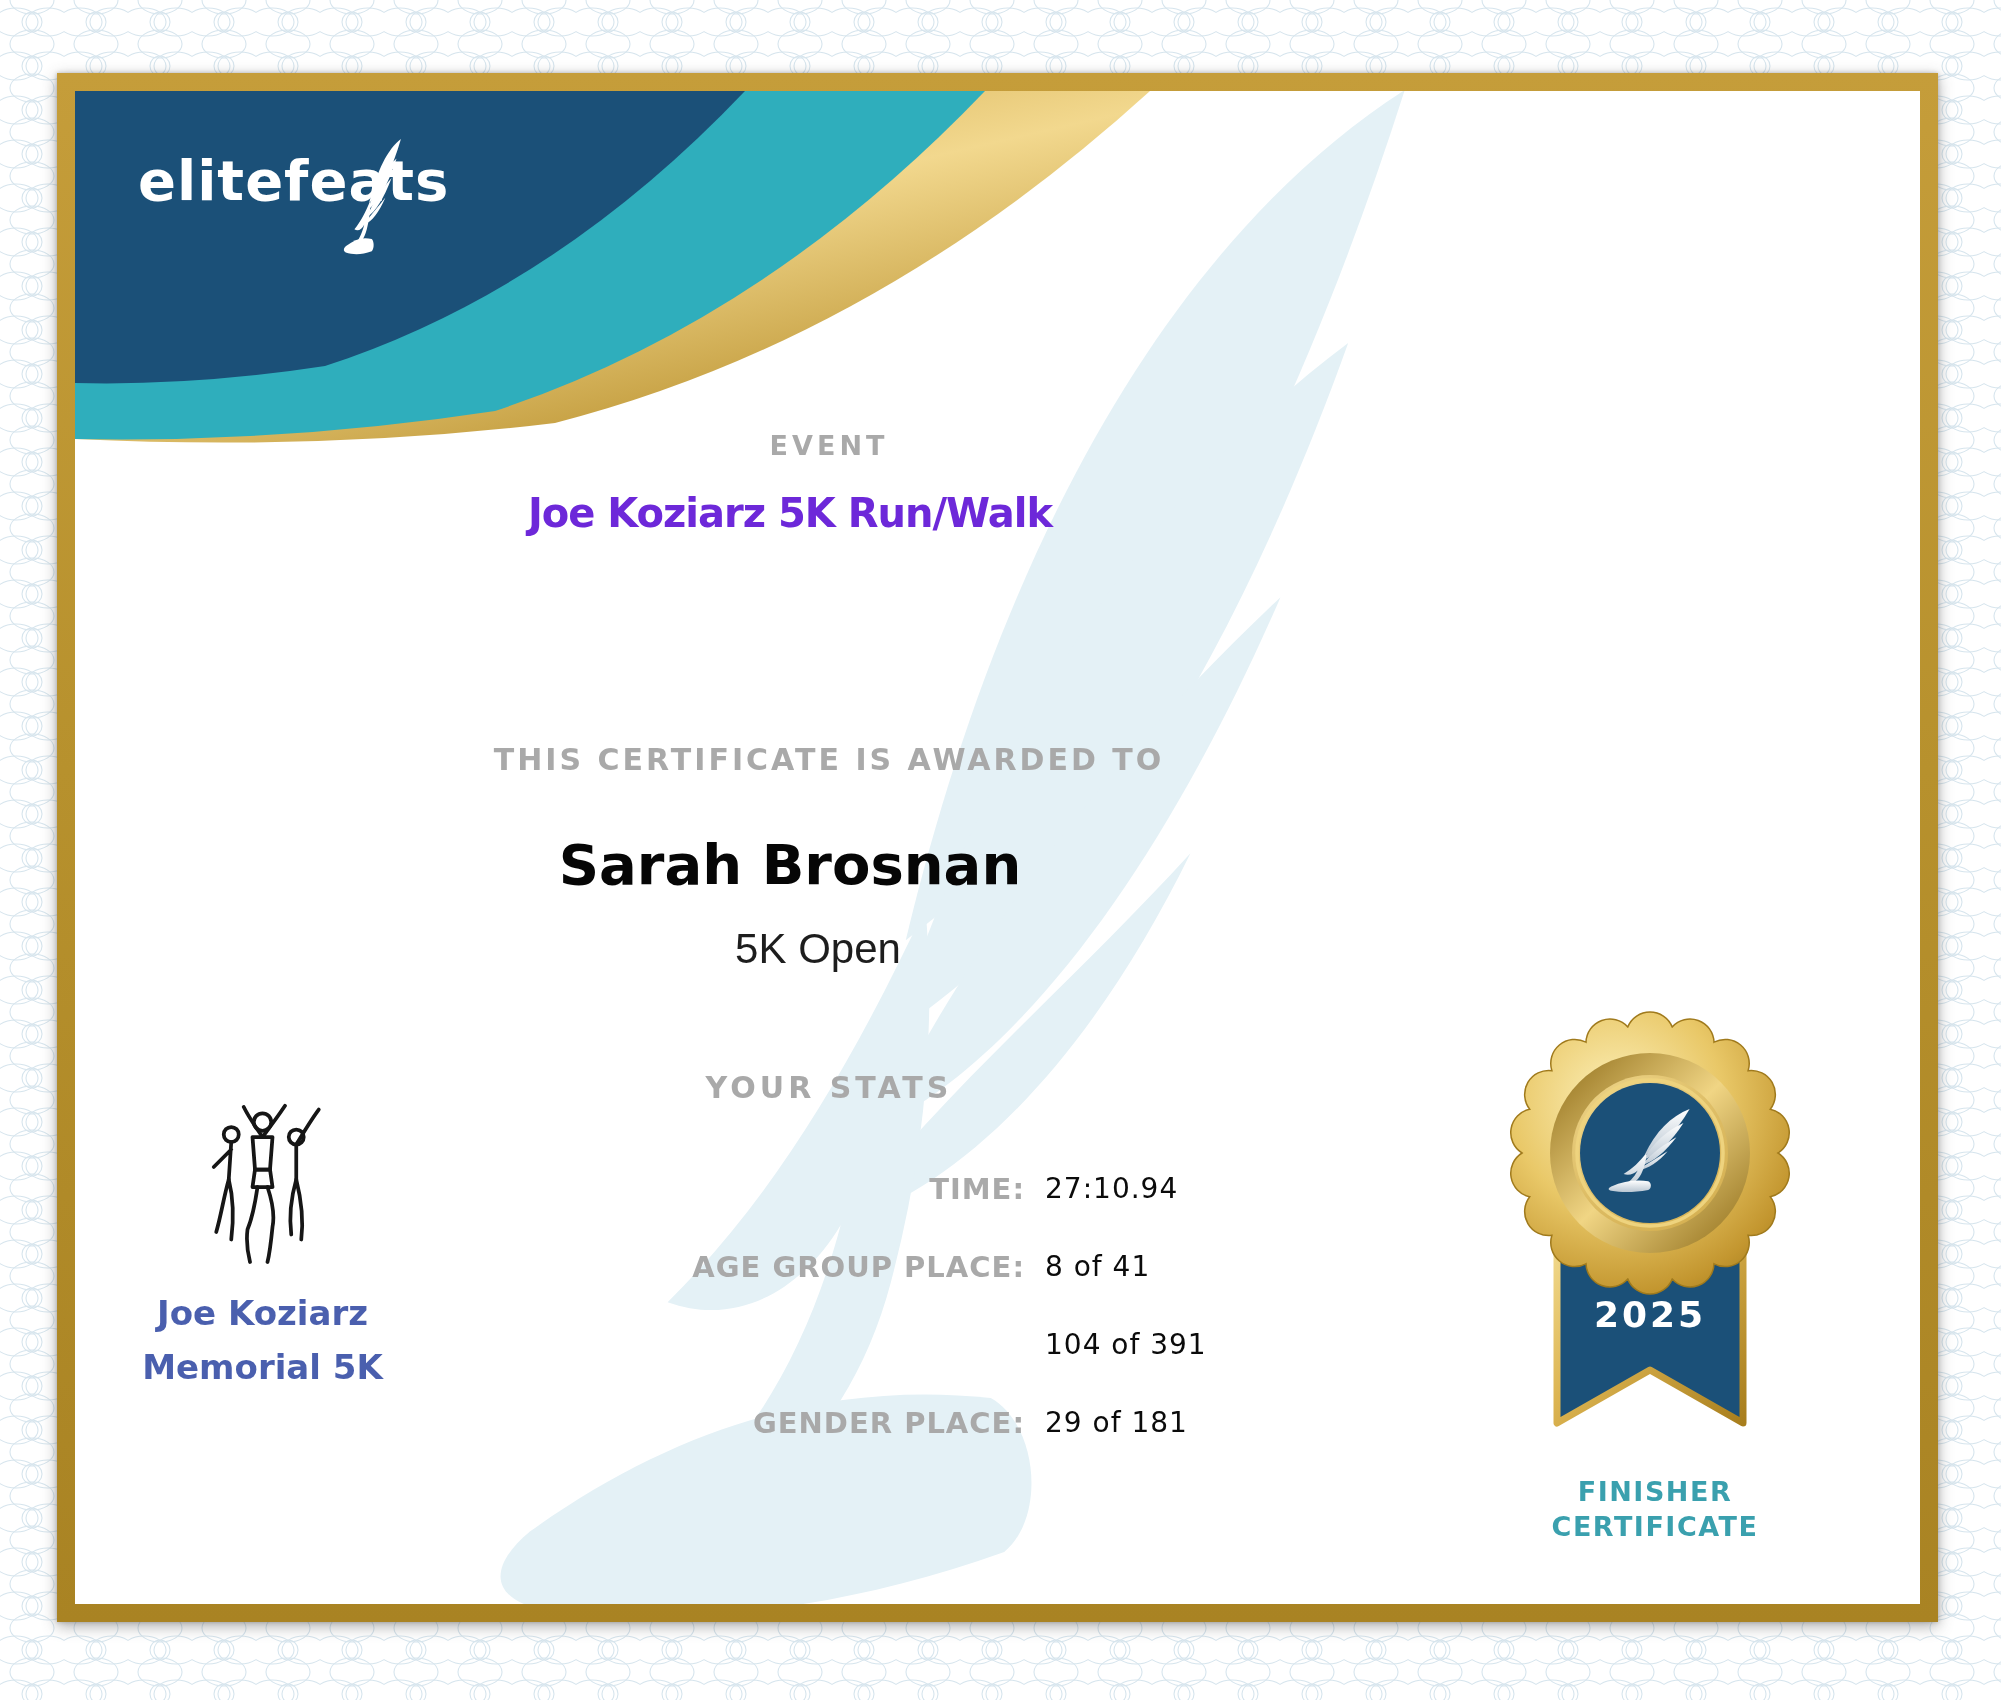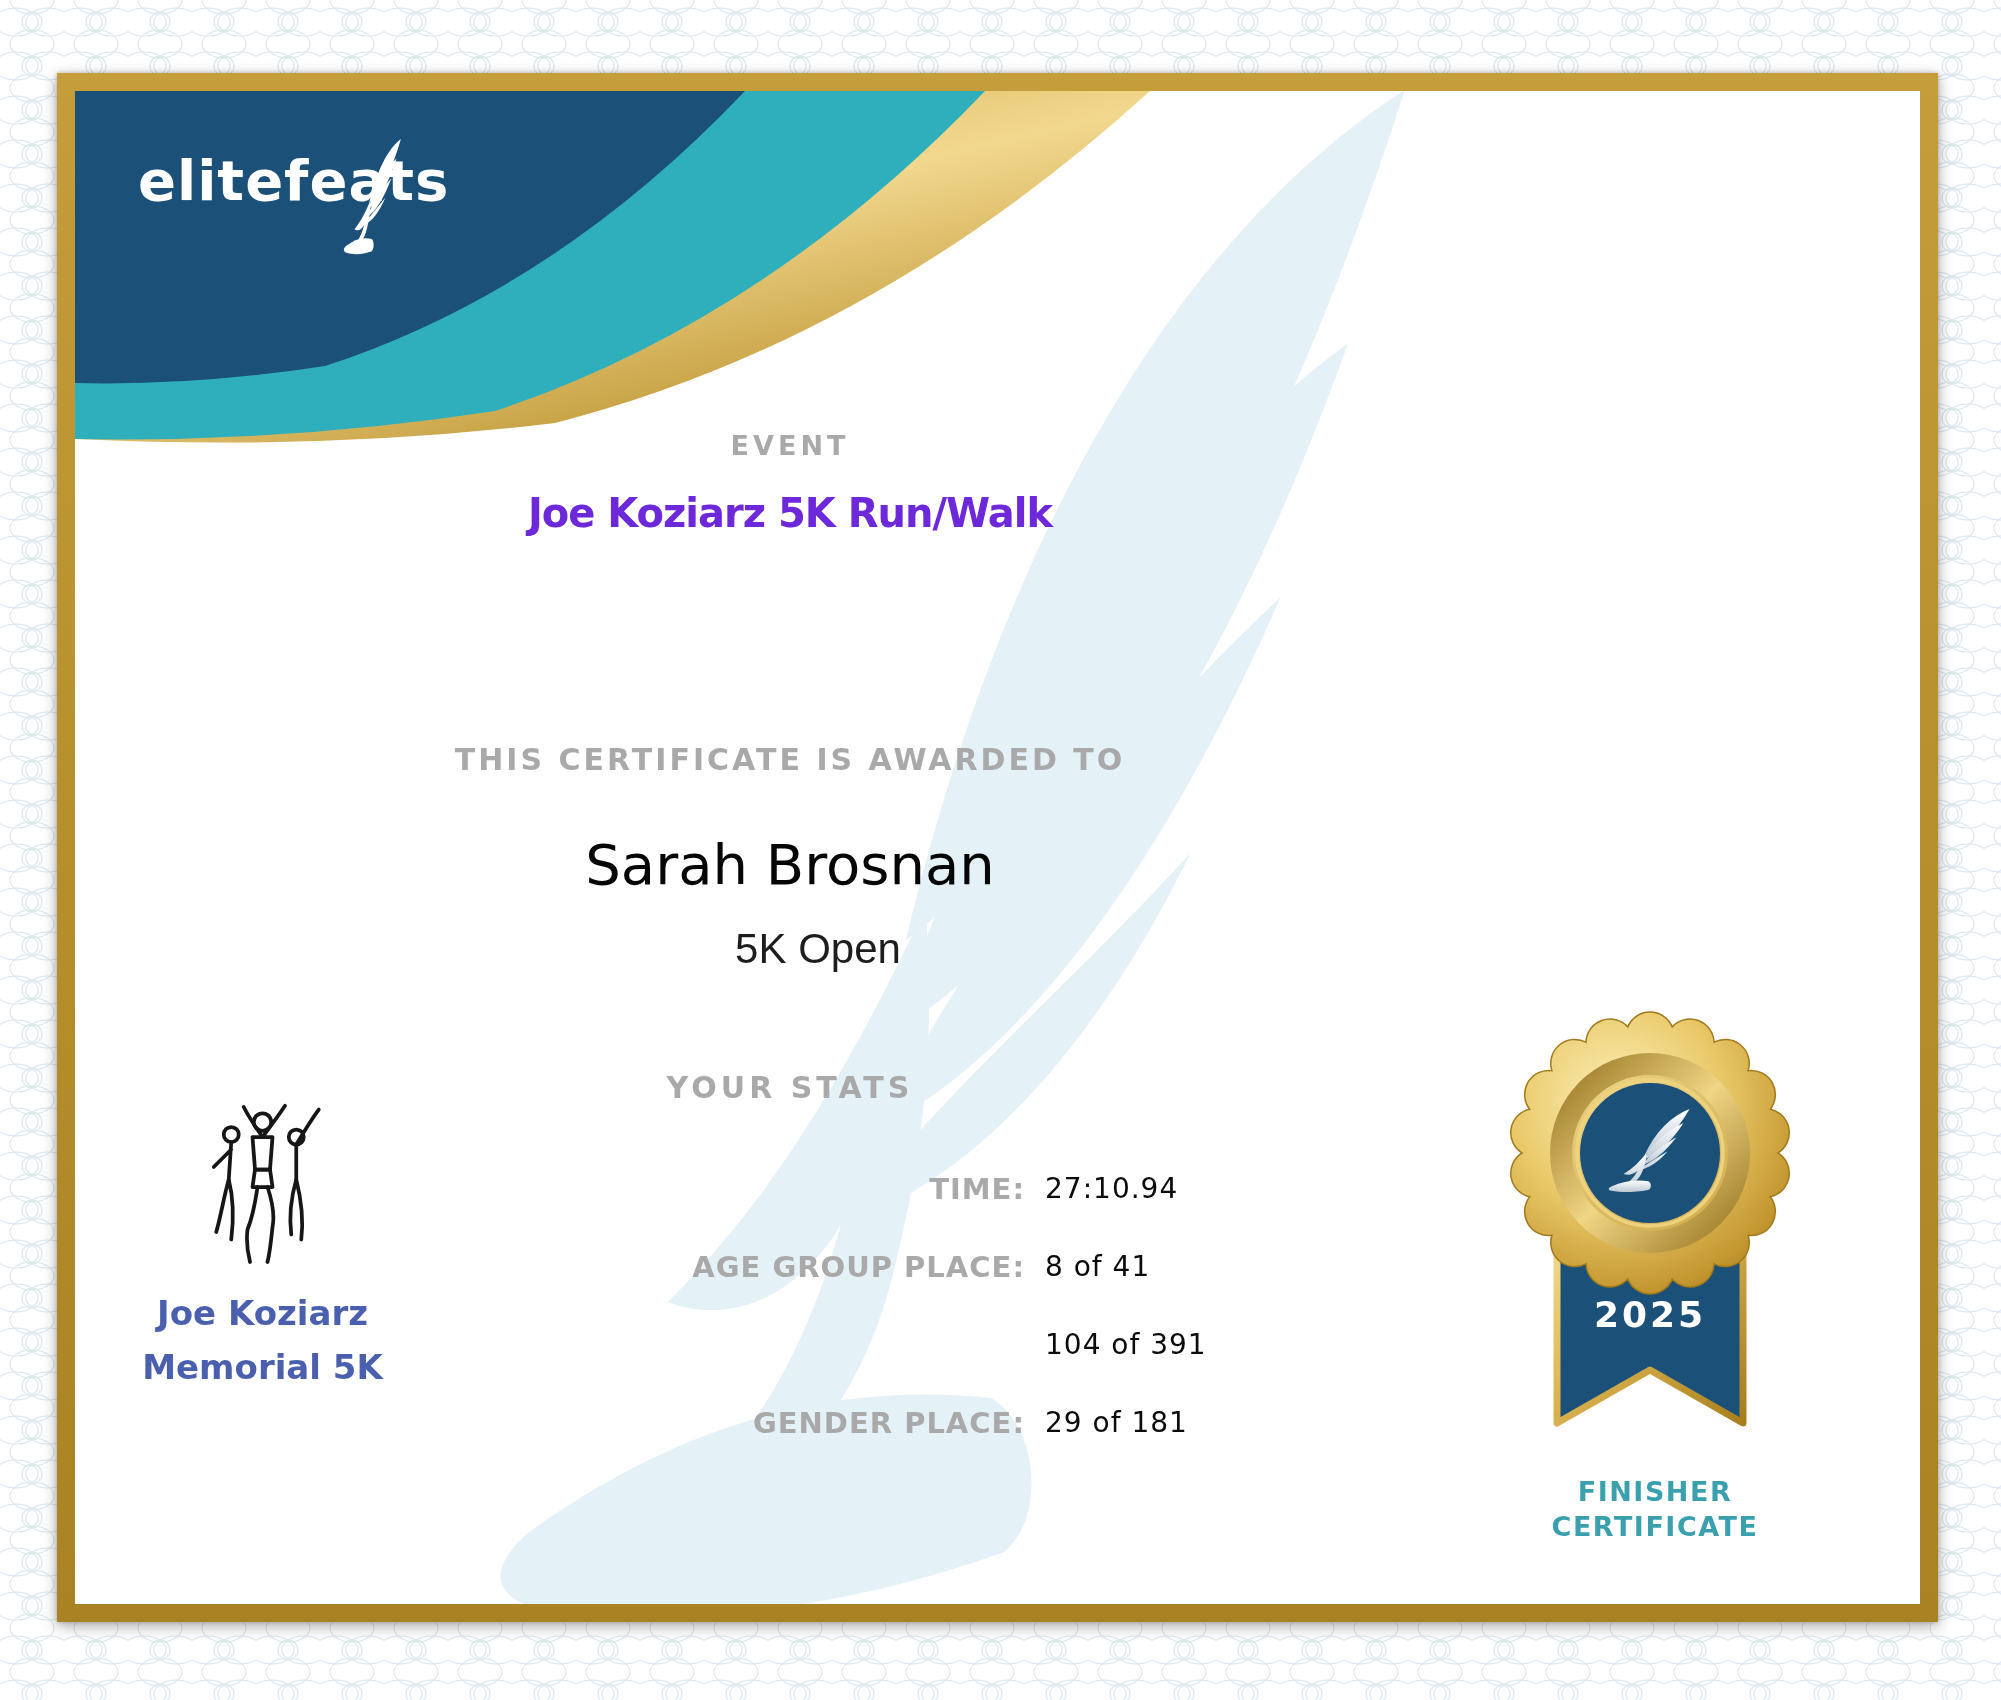--- a/index.html
+++ b/index.html
@@ -9,25 +9,25 @@
   .frame{position:absolute;left:57px;top:73px;width:1881px;height:1549px;
          background:linear-gradient(180deg,#c59d3a 0%,#b7912d 45%,#a98323 100%);
          box-shadow:0 4px 14px rgba(70,70,70,.45), 0 0 4px rgba(90,90,90,.35);}
   .inner{position:absolute;left:18px;top:18px;width:1845px;height:1513px;background:#ffffff;overflow:hidden;}
   .swoosh{position:absolute;left:0;top:0;}
   .watermark{position:absolute;left:335px;top:40px;width:1120px;height:1545px;transform:rotate(-5deg);}
   .wordmark{position:absolute;left:63px;top:57px;color:#ffffff;font-size:56px;font-weight:bold;letter-spacing:1px;}
   .logo-foot{position:absolute;left:267px;top:48px;}
 
   .cc{position:absolute;left:0;width:1430px;text-align:center;}
-  .h-gray{color:var(--muted-gray,#A9A9A9);font-weight:bold;}
+  .h-gray{color:var(--muted-gray,#A9A9A9);font-weight:bold;padding-left:39px;}
   .h-event{top:339px;font-size:27px;letter-spacing:4px;}
   .title{top:399px;font-size:40px;font-weight:bold;color:#6d28d9;letter-spacing:-1px;}
   .h-awarded{top:651px;font-size:30px;letter-spacing:3px;}
-  .name{top:741px;font-size:56px;font-weight:normal;color:#060606;}
+  .name{top:741px;font-size:56px;font-weight:bold;color:#060606;}
   .division{top:834px;font-size:42px;color:#1d1d1d;font-family:"Liberation Sans",sans-serif;padding-left:28px;}
   .h-stats{top:979px;font-size:30px;letter-spacing:4px;}
 
   .stat-row{position:absolute;left:0;width:1845px;height:42px;margin-left:40px;}
   .stat-label{position:absolute;left:0;width:910px;text-align:right;
               color:var(--muted-gray,#A9A9A9);font-size:29px;font-weight:bold;letter-spacing:1px;}
   .stat-value{position:absolute;left:930px;color:var(--value-black,#0B0B0B);
               font-size:28px;font-weight:normal;letter-spacing:1px;}
   .r0{top:1081px}.r1{top:1159px}.r2{top:1237px}.r3{top:1315px}
 

